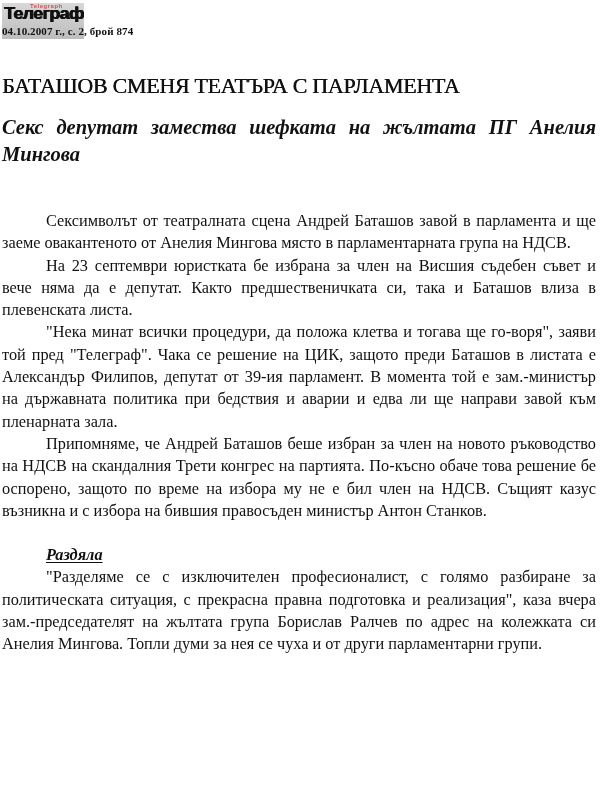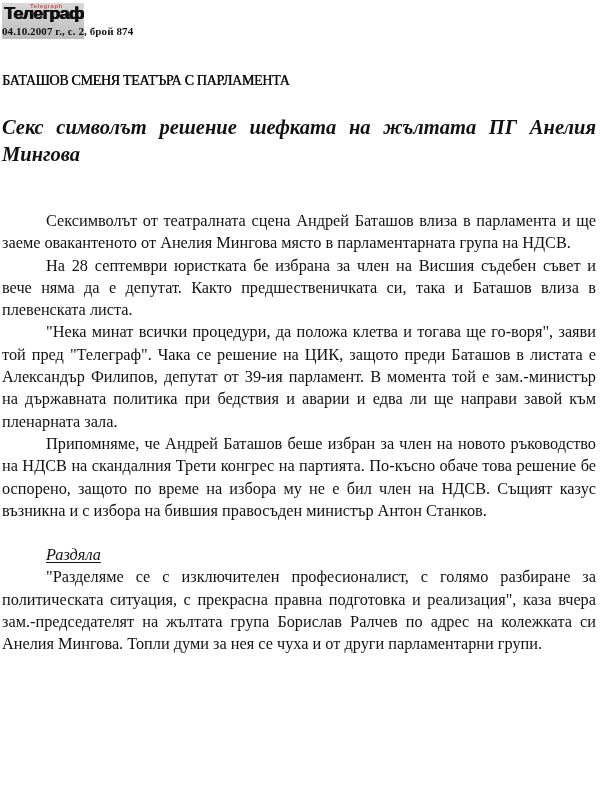--- a/index.html
+++ b/index.html
@@ -60,21 +60,21 @@
       left: 2px;
       top: 25px;
       font-size: 11px;
       font-weight: bold;
       letter-spacing: 0.1px;
     }
     .headline {
       position: absolute;
       left: 2px;
       top: 73px;
-      font-size: 14px;
+      font-size: 22px;
       font-weight: normal;
       letter-spacing: -0.3px;
       text-shadow: 0.4px 0 0 #111;
     }
     .subheadline {
       position: absolute;
       left: 2px;
       top: 114px;
       width: 594px;
       font-size: 20.5px;
@@ -97,45 +97,45 @@
     .body-text p {
       margin: 0;
       text-indent: 44px;
     }
     .gap {
       height: 22px;
     }
     .section-heading {
       margin: 0;
       padding-left: 44px;
-      font-weight: normal;
+      font-weight: bold;
       font-style: italic;
       text-decoration: underline;
       text-underline-offset: 2px;
     }
   </style>
 </head>
 <body>
 
 <div class="page">
 
   <div class="logo">
     <span class="logo-red">Telegraph</span>
     <span class="logo-text">Телеграф</span>
   </div>
 
   <div class="meta">04.10.2007 г., с. 2, брой 874</div>
 
   <div class="headline">БАТАШОВ СМЕНЯ ТЕАТЪРА С ПАРЛАМЕНТА</div>
 
-  <div class="subheadline">Секс символът решение шефката на жълтата ПГ Анелия Мингова</div>
+  <div class="subheadline">Секс депутат замества шефката на жълтата ПГ Анелия Мингова</div>
 
   <div class="body-text">
-    <p>Сексимволът от театралната сцена Андрей Баташов влиза в парламента и ще заеме овакантеното от Анелия Мингова място в парламентарната група на НДСВ.</p>
-    <p>На 28 септември юристката бе избрана за член на Висшия съдебен съвет и вече няма да е депутат. Както предшественичката си, така и Баташов влиза в плевенската листа.</p>
+    <p>Сексимволът от театралната сцена Андрей Баташов завой в парламента и ще заеме овакантеното от Анелия Мингова място в парламентарната група на НДСВ.</p>
+    <p>На 23 септември юристката бе избрана за член на Висшия съдебен съвет и вече няма да е депутат. Както предшественичката си, така и Баташов влиза в плевенската листа.</p>
     <p>"Нека минат всички процедури, да положа клетва и тогава ще го-воря", заяви той пред "Телеграф". Чака се решение на ЦИК, защото преди Баташов в листата е Александър Филипов, депутат от 39-ия парламент. В момента той е зам.-министър на държавната политика при бедствия и аварии и едва ли ще направи завой към пленарната зала.</p>
     <p>Припомняме, че Андрей Баташов беше избран за член на новото ръководство на НДСВ на скандалния Трети конгрес на партията. По-късно обаче това решение бе оспорено, защото по време на избора му не е бил член на НДСВ. Същият казус възникна и с избора на бившия правосъден министър Антон Станков.</p>
     <div class="gap"></div>
     <div class="section-heading">Раздяла</div>
     <p>"Разделяме се с изключителен професионалист, с голямо разбиране за политическата ситуация, с прекрасна правна подготовка и реализация", каза вчера зам.-председателят на жълтата група Борислав Ралчев по адрес на колежката си Анелия Мингова. Топли думи за нея се чуха и от други парламентарни групи.</p>
   </div>
 
 </div>
 
 </body></html>

